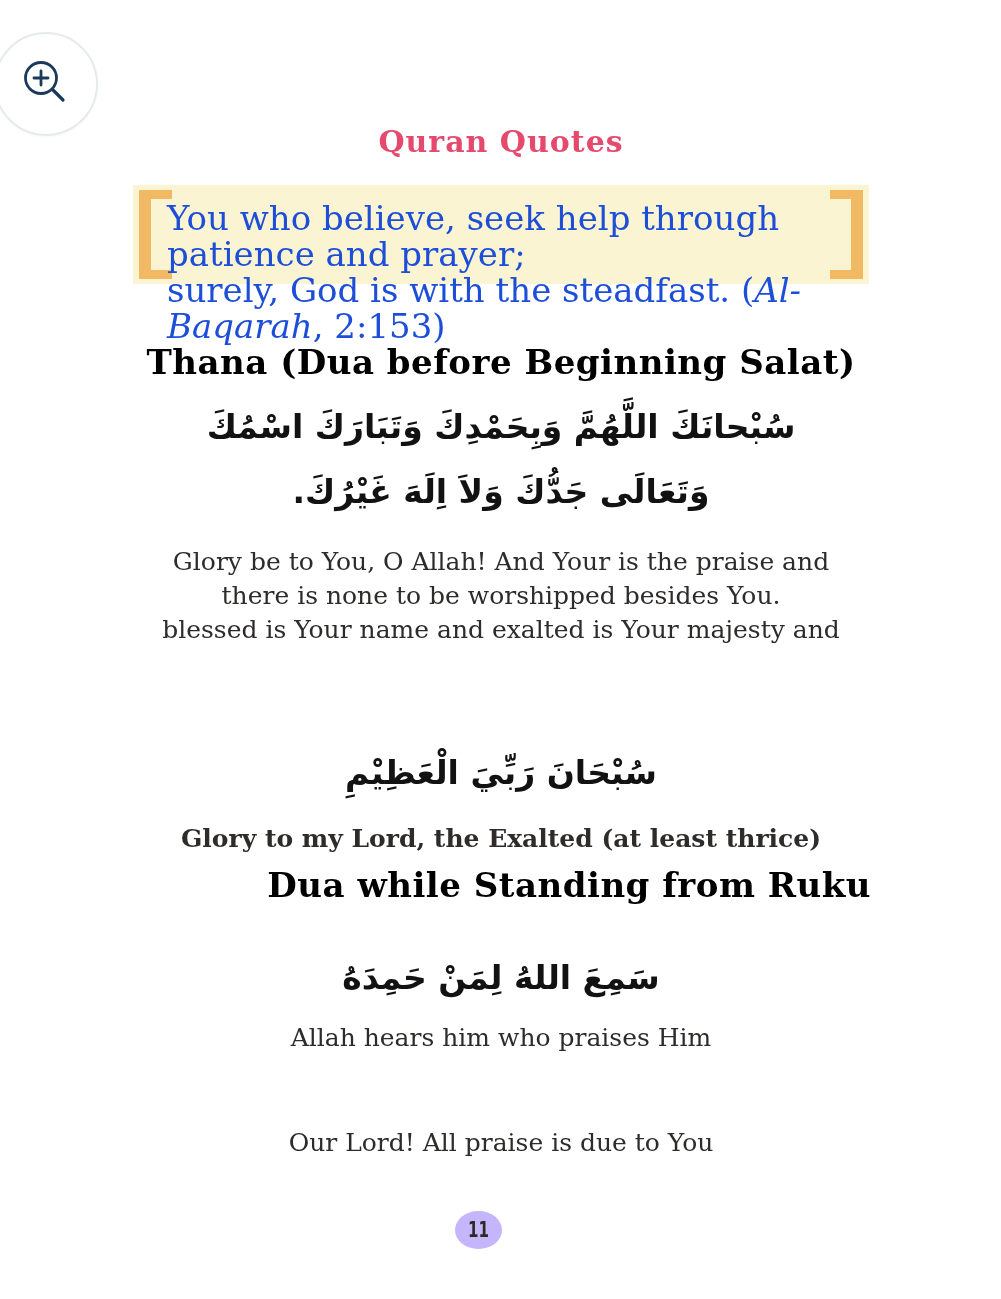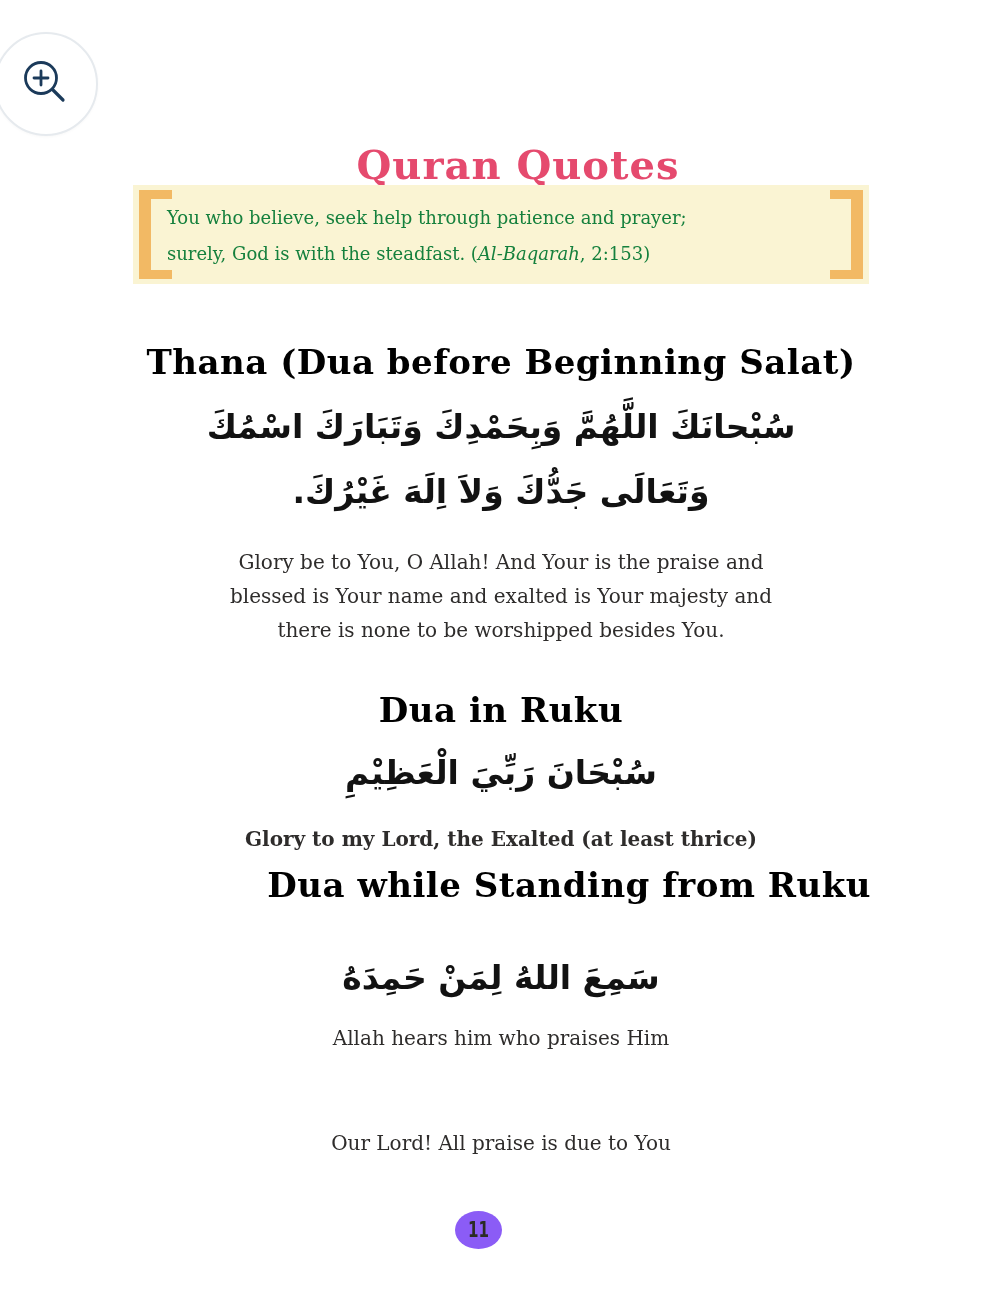--- a/index.html
+++ b/index.html
@@ -26,22 +26,22 @@
   .zoom-btn svg { display: block; }
 
   
   .content {
     position: absolute; left: 131px; top: 0;
     width: 740px; height: 100%;
   }
   .block { position: absolute; left: 0; width: 100%; text-align: center; }
 
   .title {
-    font-size: 40px; font-weight: 700; letter-spacing: 1px;
-    color: #e54a6e; margin: 17px;
+    font-size: 30px; font-weight: 700; letter-spacing: 1px;
+    color: #e54a6e; margin: 0;
     font-family: "DejaVu Serif", serif;
   }
 
   
   .quote-box {
     position: absolute; left: 2px; top: 185px;
     width: 736px; height: 99px;
     background: #faf4d3;
     box-sizing: border-box;
   }
@@ -54,49 +54,49 @@
   }
   .bracket.right {
     right: 6px;
     border-right: 12px solid #f2b964;
     border-top: 9px solid #f2b964;
     border-bottom: 9px solid #f2b964;
   }
   .quote-text {
     position: absolute; left: 34px; top: 15px; right: 24px;
     text-align: left;
-    font-size: 18px; line-height: 36px;
-    color: #15803d;
+    font-size: 34px; line-height: 36px;
+    color: #1d4ed8;
   }
   .quote-text em { font-style: italic; }
 
   .heading {
     font-size: 34px; font-weight: 700; letter-spacing: 0.5px;
     color: #000000;
     font-family: "DejaVu Serif", serif;
   }
 
   .arabic {
     direction: rtl;
     font-family: "DejaVu Sans", sans-serif;
     font-weight: 700;
     font-size: 33px; line-height: 56px;
     color: #121212;
   }
 
   .trans {
-    font-size: 20px; line-height: 34px;
+    font-size: 25px; line-height: 34px;
     color: #2e2c2b;
   }
 
   
   .badge {
     position: absolute; left: 324px; top: 1211px;
     width: 47px; height: 38px;
-    background: #8b5cf6;
+    background: #c4b5fd;
     border-radius: 50%;
     display: flex; align-items: center; justify-content: center;
   }
   .badge span {
     font-family: "DejaVu Sans", sans-serif;
     font-weight: 700; font-size: 21px; color: #2b2b24;
     transform: scaleX(0.72);
   }
 </style>
 </head>
@@ -124,25 +124,24 @@
         <div>You who believe, seek help through patience and prayer;</div>
         <div><span>surely, God is with the steadfast. (</span><em>Al-Baqarah</em><span>, 2:153)</span></div>
       </div>
     </div>
 
     <div class="heading block" style="top:342px;">Thana (Dua before Beginning Salat)</div>
     <div class="arabic block" style="top:464px;" dir="rtl">وَتَعَالَى جَدُّكَ وَلاَ اِلَهَ غَيْرُكَ.</div>
     <div class="arabic block" style="top:399px;" dir="rtl">سُبْحانَكَ اللَّهُمَّ وَبِحَمْدِكَ وَتَبَارَكَ اسْمُكَ</div>
     <div class="trans block" style="top:545px;">
       <div>Glory be to You, O Allah! And Your is the praise and</div>
+      <div>there is none to be worshipped besides You.</div>
       <div>blessed is Your name and exalted is Your majesty and</div>
-      <div>there is none to be worshipped besides You.</div>
     </div>
 
-    <div class="heading block" style="top:690px;">Dua in Ruku</div>
     <div class="arabic block" style="top:745px;" dir="rtl">سُبْحَانَ رَبِّيَ الْعَظِيْمِ</div>
     <div class="trans block" style="top:822px;font-weight:bold;">Glory to my Lord, the Exalted (at least thrice)</div>
 
     <div class="heading block" style="top:865px;text-align:right;">Dua while Standing from Ruku</div>
     <div class="arabic block" style="top:950px;" dir="rtl">سَمِعَ اللهُ لِمَنْ حَمِدَهُ</div>
     <div class="trans block" style="top:1021px;">Allah hears him who praises Him</div>
     <div class="trans block" style="top:1126px;">Our Lord! All praise is due to You</div>
 
     <div class="badge">
       <span>11</span>

